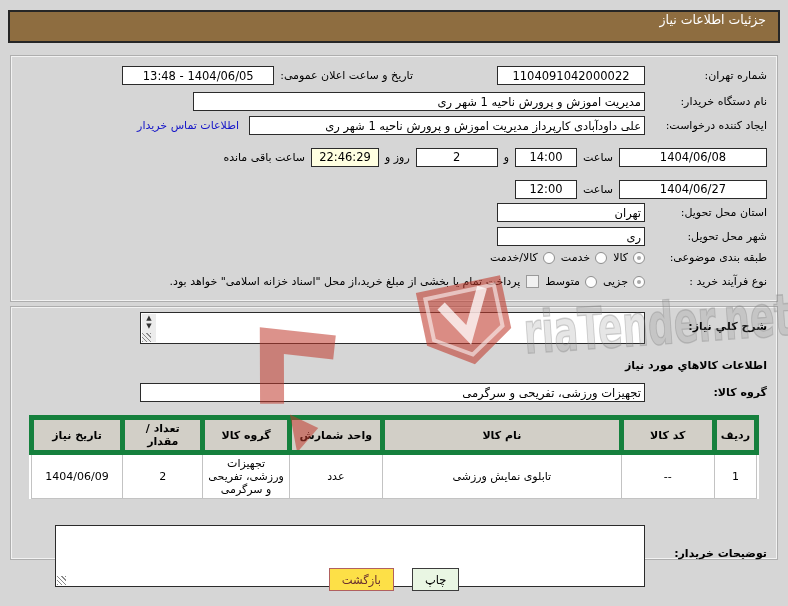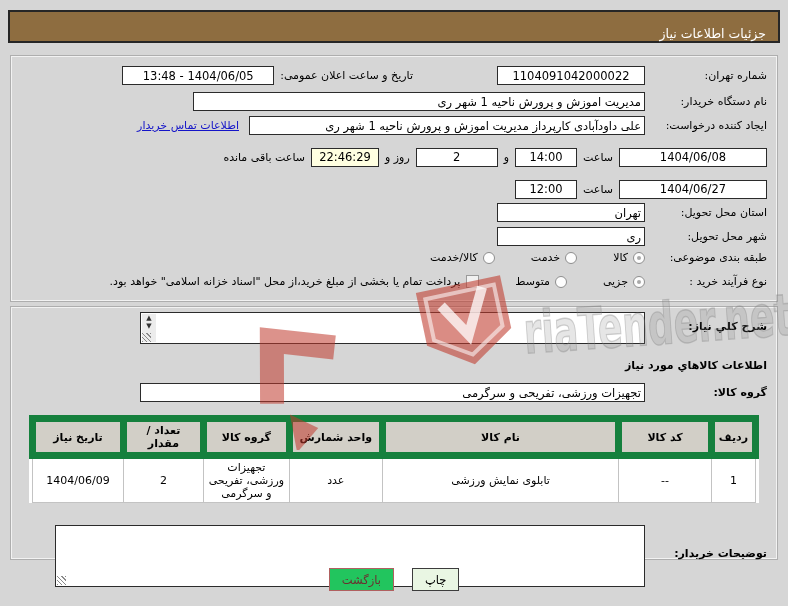--- a/index.html
+++ b/index.html
@@ -10,21 +10,21 @@
     font-family:"DejaVu Sans", sans-serif;
     font-size:11px;
     color:#000;
     direction:rtl;
     overflow:hidden;
   }
   
   .titlebar{
     position:absolute; top:10px; right:8px; left:8px; height:33px;
     background:#8e6d40; border:2px solid #262626;
-    color:#fff; display:flex; align-items:flex-end;
+    color:#fff; display:flex; align-items:flex-start;
     padding:0 12px; font-size:12.5px;
   }
   
   .panel{
     position:absolute; right:10px; left:10px;
     border:1px solid #aeaeae;
     box-shadow: inset 0 0 0 1px #f2f2f2;
     background:transparent;
   }
   #panel-top{ top:55px; height:247px; }
@@ -38,37 +38,37 @@
   .lbl.b{ font-weight:bold; }
   .fld{
     height:19px; background:#fff; border:1px solid #2b2b2b;
     font-family:"DejaVu Sans", sans-serif; font-size:11.5px;
     padding:0 3px; color:#000;
   }
   .fld.center{ text-align:center; }
   .fld.rtl-val{ text-align:right; direction:rtl; }
   .fld.yellow{ background:#ffffe1; }
   .sep-txt{ margin:0 6px; white-space:nowrap; }
-  .link{ color:#1414c8; margin-right:10px; cursor:pointer; white-space:nowrap;text-decoration:underline; }
+  .link{ color:#1414c8; margin-right:10px; cursor:pointer; white-space:nowrap; }
   
   .opt{ display:flex; align-items:center; margin-left:6px; }
   .radio{
     flex:none; width:12px; height:12px; border-radius:50%;
     border:1px solid #8e8e8e; background:#fdfdfd; margin-left:5px;
     position:relative;
   }
   .radio.sel::after{
     content:""; position:absolute; top:3px; left:3px;
     width:4px; height:4px; border-radius:50%; background:#a9a9a9;
   }
   .checkbox{
     flex:none; width:13px; height:13px; border:1px solid #9a9a9a;
     background:#f1f1f1; margin-left:6px;
   }
-  .opt-gap{ margin-right:30px; }
+  .opt-gap{ }
   
   .ta{
     position:relative; background:#fff; border:1px solid #2b2b2b;
     overflow:hidden;
   }
   .ta .txt{ position:absolute; top:2px; right:4px; left:18px; text-align:right; font-size:11.5px; }
   .ta .sb{
     position:absolute; top:1px; bottom:1px; left:1px; width:14px;
     background:#ececec; display:flex; flex-direction:column; align-items:center;
   }
@@ -78,37 +78,37 @@
     background:repeating-linear-gradient(45deg,#8a8a8a 0 1px,transparent 1px 3px);
   }
   
   .goods-table{
     position:absolute; top:108px; right:18px;
     width:730px; border-collapse:collapse;
     border:1px solid #9a9a9a; background:#fff;
     font-size:11px;
   }
   .goods-table th{
-    background:#d2cfc7; font-weight:bold; border:7px solid #15803d;
+    background:#d2cfc7; font-weight:bold; border:5px solid #15803d;
     height:21px; padding:2px 4px; text-align:center;
   }
   .goods-table td{
     border:1px solid #c3c3c3; height:40px; padding:2px 4px; text-align:center;
   }
   
   .btn-row{
     position:absolute; top:568px; right:0; left:0;
     display:flex; direction:rtl; justify-content:center; gap:18px;
   }
   .btn{
     height:23px; padding:0 12px; font-size:11.5px;
     font-family:"DejaVu Sans", sans-serif; cursor:pointer;
   }
   .btn-print{ background:#e9f6e3; border:1px solid #3c3c3c; color:#000; }
-  .btn-back{ background:#22c55e; border:1px solid #b06060; color:#6b3030; }
+  .btn-back{ background:#fde047; border:1px solid #b06060; color:#6b3030; }
   
   .watermark{
     position:absolute; top:250px; left:180px; width:620px; height:200px;
     pointer-events:none; z-index:50; direction:ltr;
   }
   
   #r1{ top:10px; }  #r2{ top:36px; }  #r3{ top:60px; }
   #r4{ top:84px; height:34px; }  #r5{ top:116px; height:34px; }
   #r6{ top:147px; } #r7{ top:171px; } #r8{ top:195px; } #r9{ top:219px; }
   

